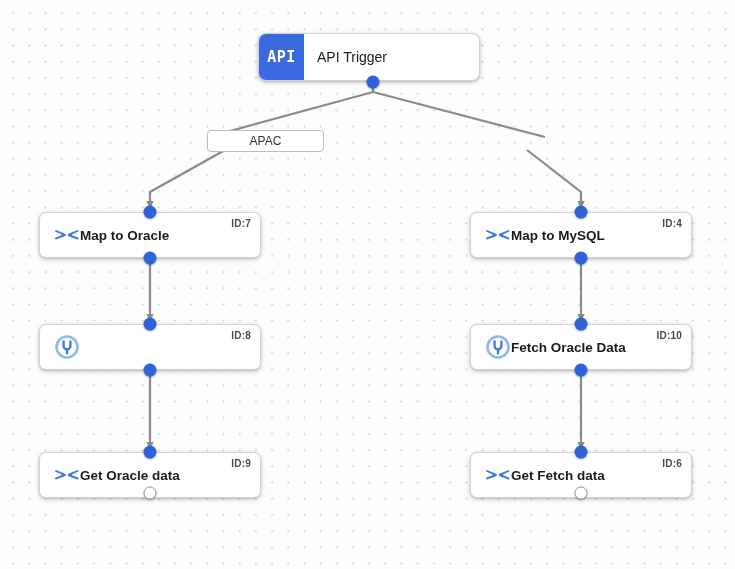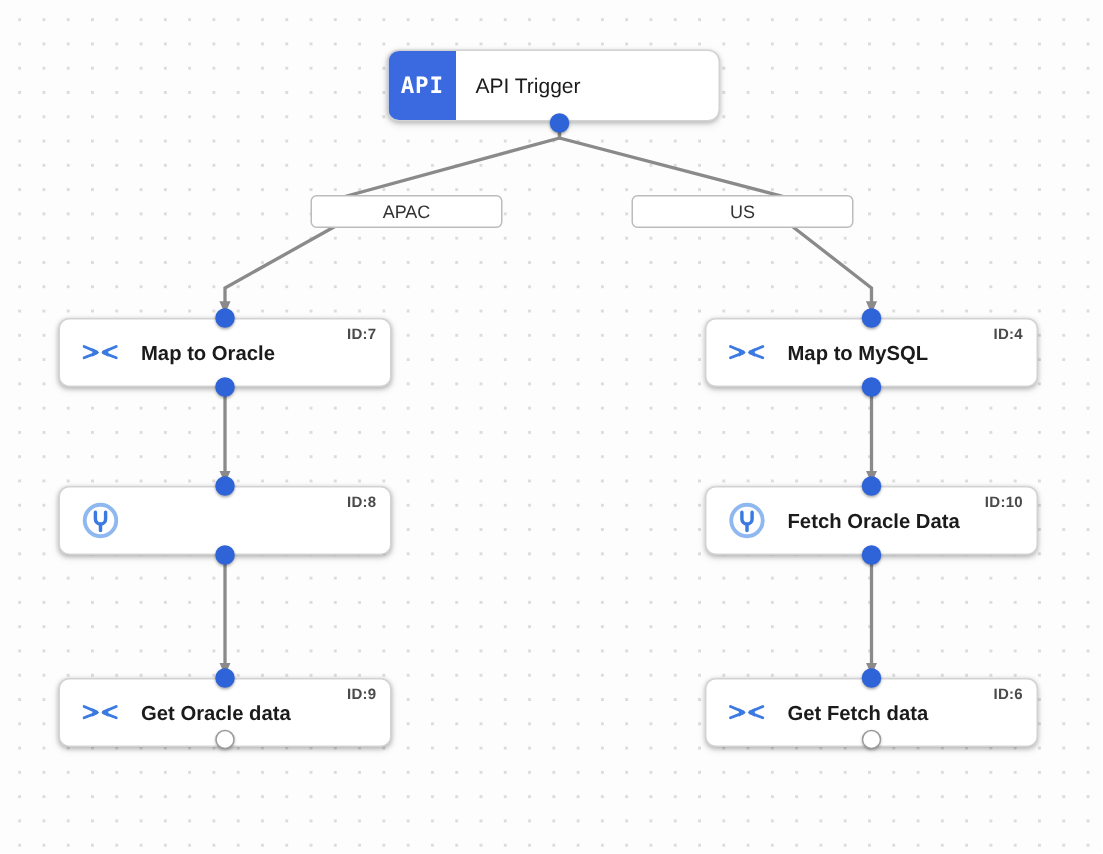--- a/index.html
+++ b/index.html
@@ -85,21 +85,21 @@
     font-weight: normal;
     font-size: 14px;
   }
 
   
   .step {
     width: 222px;
     height: 46px;
     padding-left: 14px;
   }
-  .step .node-label { margin-left: 14px; }
+  .step .node-label { }
   .icon-slot {
     width: 26px;
     height: 26px;
     flex: 0 0 26px;
     display: flex;
     align-items: center;
     justify-content: center;
   }
 
   
@@ -166,25 +166,22 @@
   </svg>
 
   <div class="node trigger">
     <div class="api-badge">
       <span>API</span>
     </div>
     <div class="node-label">API Trigger</div>
   </div>
   <div class="port port-filled" style="left:373px; top:82px;"></div>
 
-  <div class="branch-label" style="left:207px; top:130px; width:128px;">
+  <div class="branch-label" style="left:207px; top:130px; width:117px;">
     <span>APAC</span>
-  </div>
-  <div class="branch-label" style="left:421px; top:130px; width:148px;">
-    <span>US</span>
   </div>
 
   <div class="node step" style="left:39px; top:212px;">
     <span class="icon-slot">
       <svg width="24" height="16" viewBox="0 0 24 16" xmlns="http://www.w3.org/2000/svg">
         <g stroke="#3b7ae0" stroke-width="1.9" fill="none" stroke-linecap="round">
           <path d="M1,4 L9.5,7.6"></path>
             <path d="M1,11.5 L9.5,8.2"></path>
           <path d="M22.5,4 L14,7.6"></path>
             <path d="M22.5,11.5 L14,8.2"></path>

